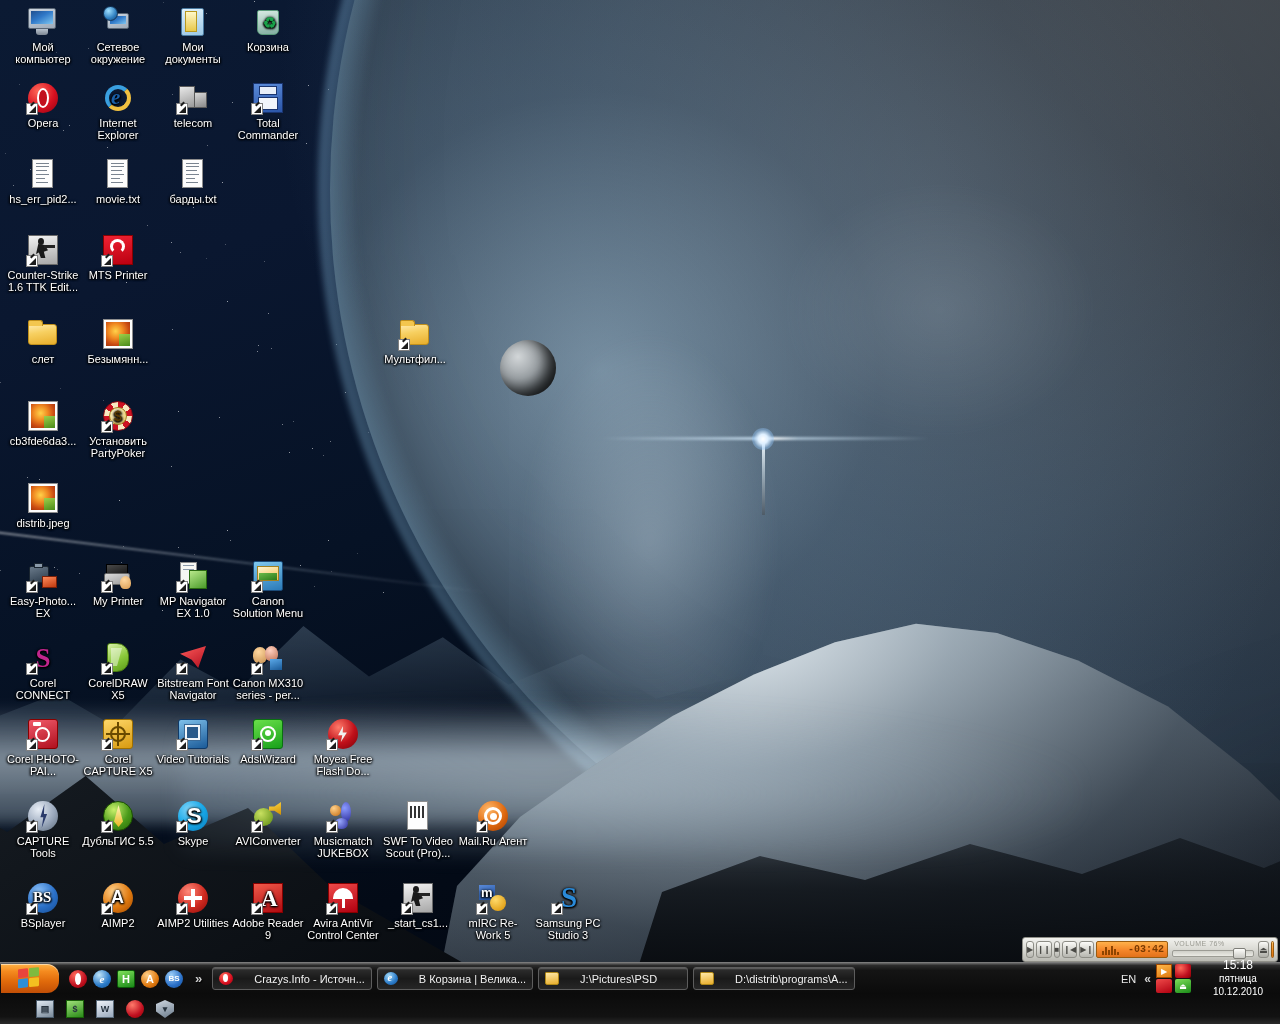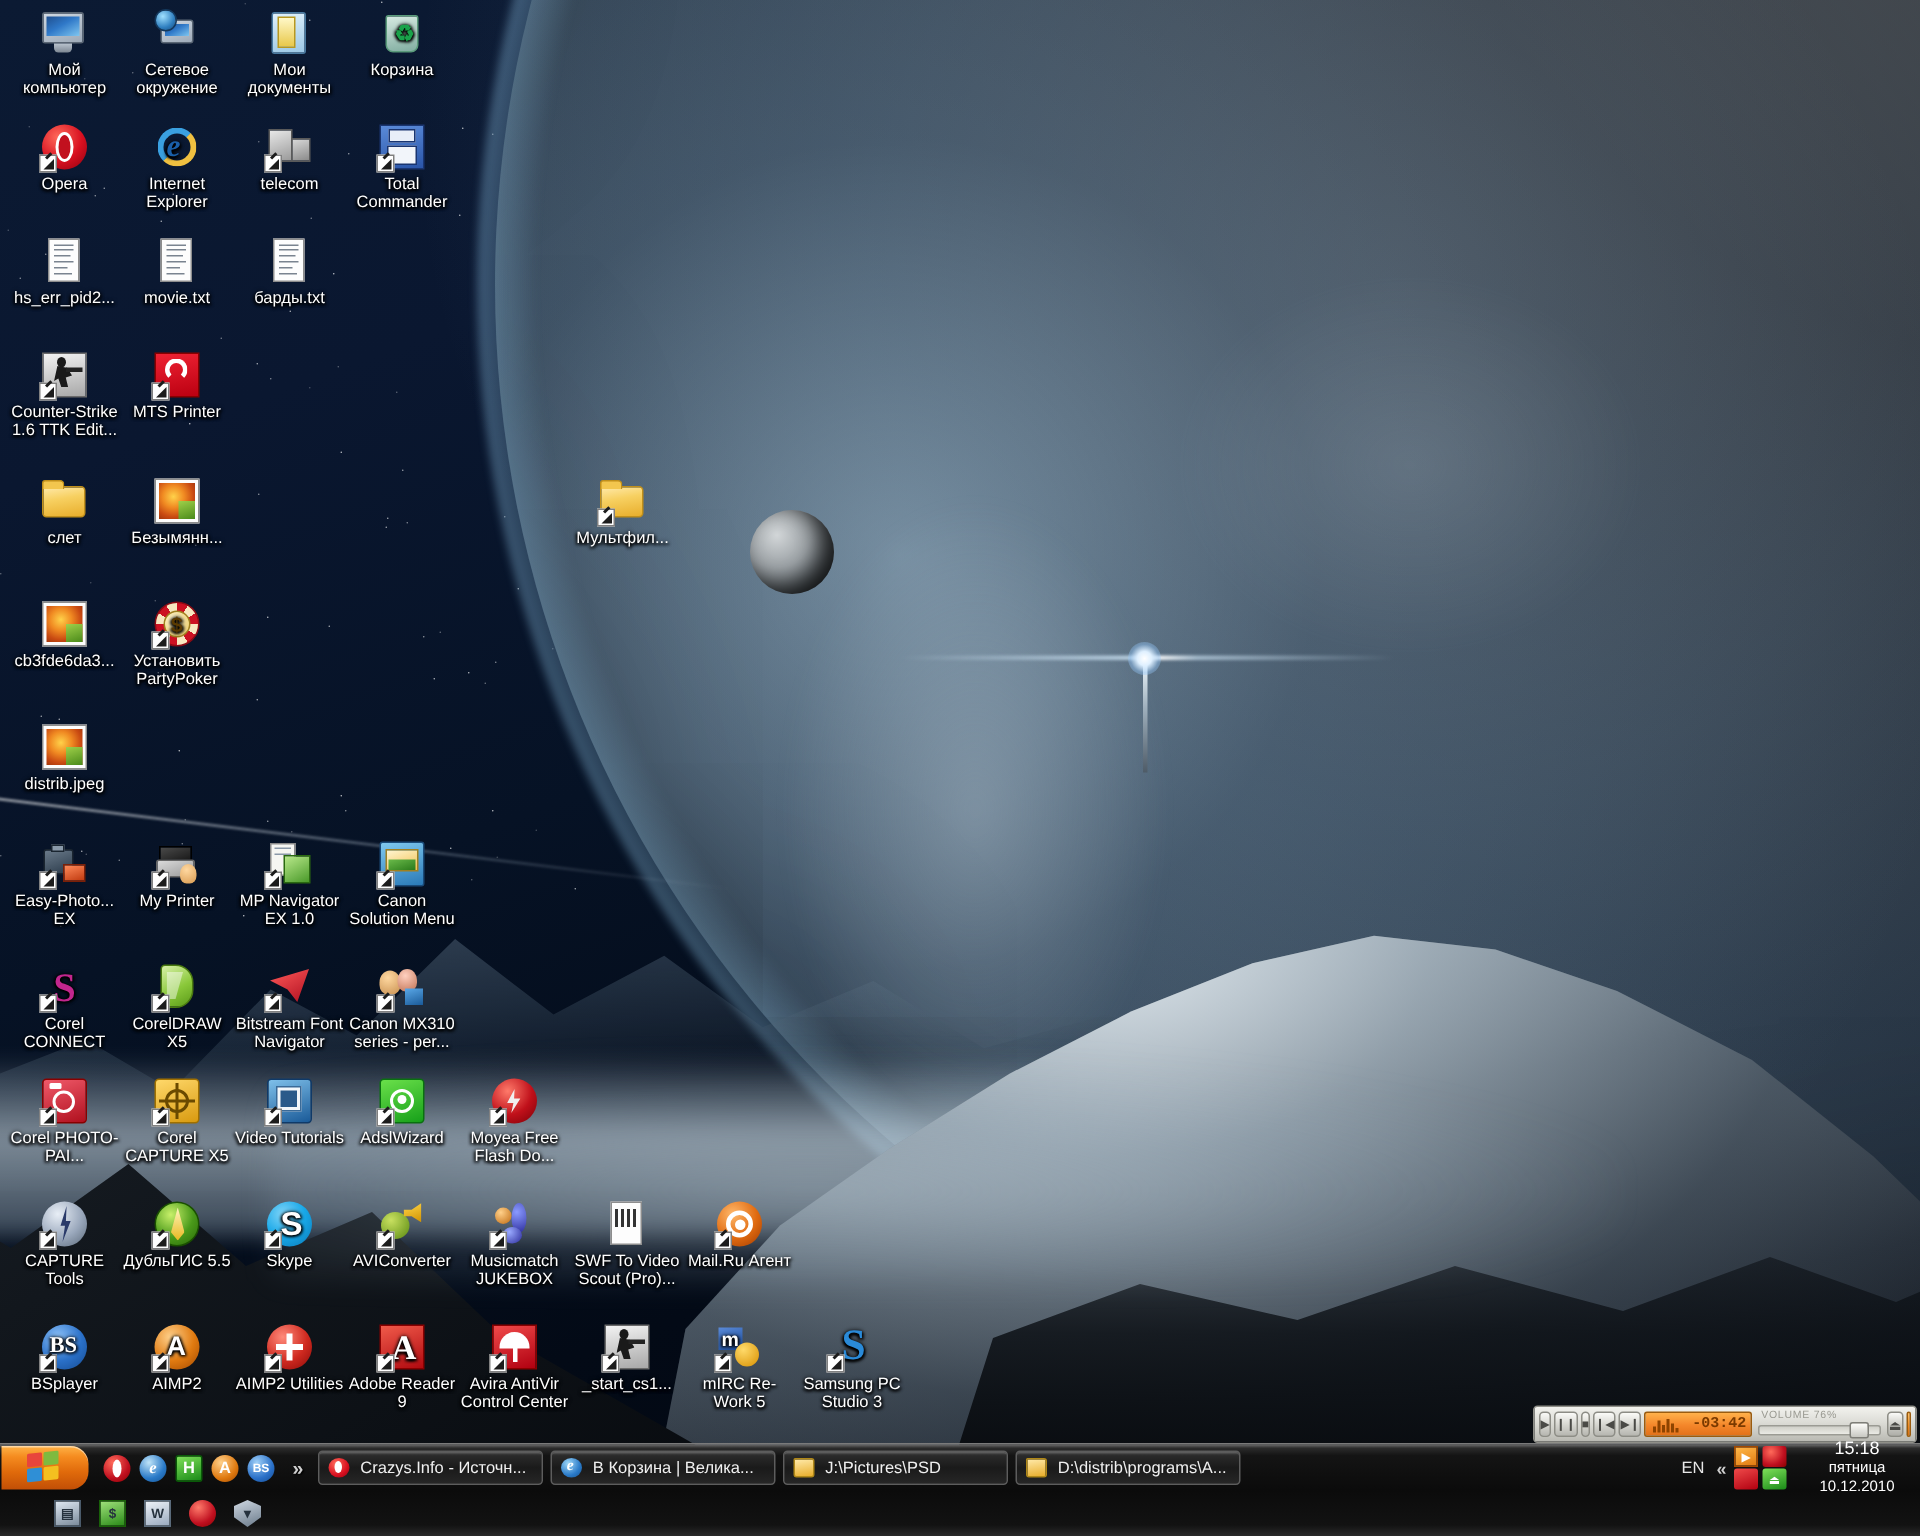--- a/index.html
+++ b/index.html
@@ -212,21 +212,21 @@
   .ql-ico { width: 18px; height: 18px; position: relative; cursor: pointer; }
   .ql-chev {
     color: #cfcfcf; font-size: 13px; font-weight: bold; padding: 0 6px;
     cursor: pointer; text-shadow: 1px 1px 1px #000;
   }
   .tasks { display: flex; align-items: center; gap: 5px; flex: 1; padding-left: 4px; }
   .task-btn {
     height: 23px; min-width: 150px; max-width: 164px;
     background: linear-gradient(180deg, #4a4a4a 0%, #2a2a2a 12%, #1a1a1a 50%, #262626 100%);
     border: 1px solid #5d5d5d; border-radius: 3px;
-    display: flex; align-items: center; gap: 7px; padding: 0 6px;
+    display: flex; align-items: center; gap: 21px; padding: 0 6px;
     color: #f0f0f0; font-size: 11px; overflow: hidden; white-space: nowrap;
     cursor: pointer;
     box-shadow: inset 0 1px 0 rgba(255,255,255,.12);
   }
   .task-btn .t-ico { width: 14px; height: 14px; flex: 0 0 14px; position: relative; }
   .task-btn .t-lbl { overflow: hidden; text-overflow: ellipsis; }
 
   .tray { display: flex; align-items: center; gap: 3px; padding-right: 4px; }
   .tray-lang { color: #e8e8e8; font-size: 11px; padding: 0 3px; cursor: pointer; }
   .tray-chev { color: #cfcfcf; font-size: 12px; font-weight: bold; padding: 0 2px; cursor: pointer; }

